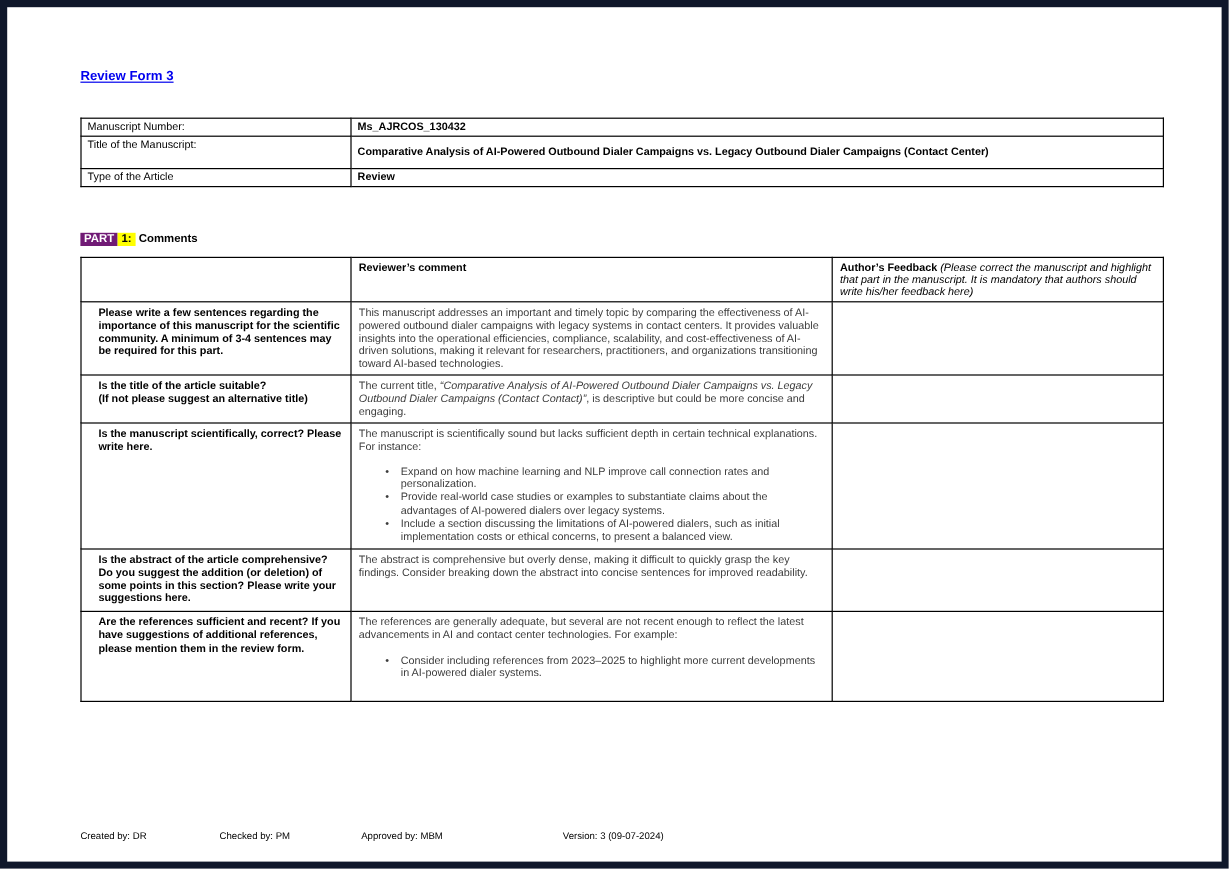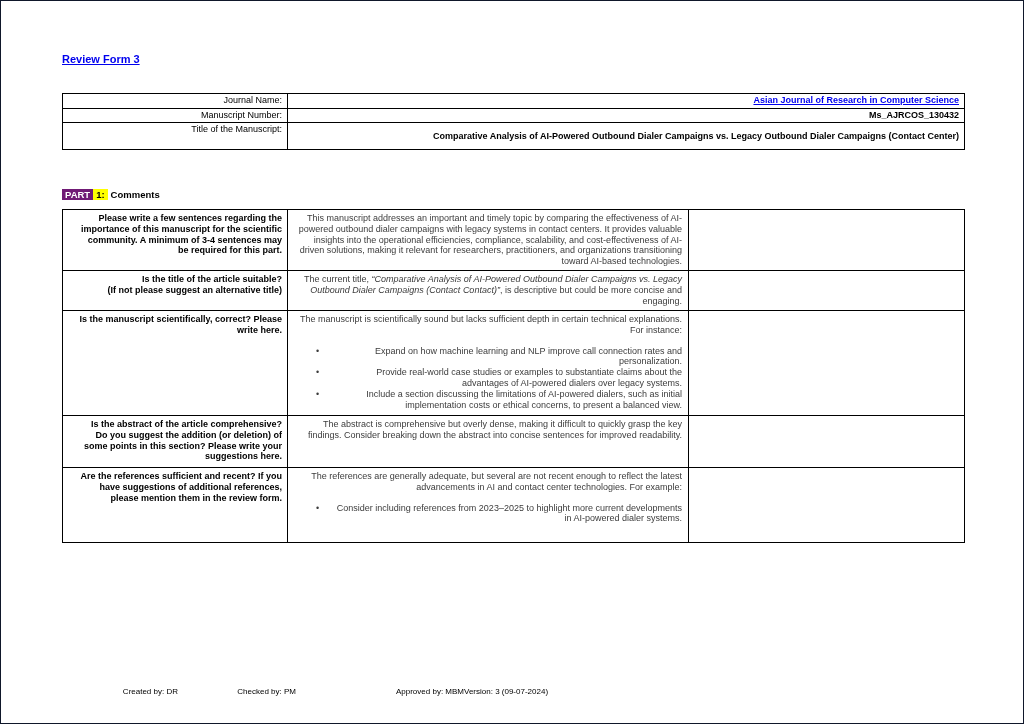--- a/index.html
+++ b/index.html
@@ -2,25 +2,24 @@
 <html><head>
 <meta charset="utf-8">
 <style>
   * { box-sizing: border-box; margin: 0; padding: 0; }
   html, body { background: #ffffff; }
   .page {
     position: relative;
     width: 1024px;
     height: 724px;
     background: #ffffff;
-    border: 1px solid #0f172a;
+    border: 6px solid #0f172a;
     font-family: "Liberation Sans", sans-serif;
     color: #000;
     overflow: hidden;
-    text-align: right;
   }
   .doc-title {
     position: absolute;
     left: 61px;
     top: 52px;
     font-size: 11px;
     font-weight: bold;
     color: #0000ee;
     text-decoration: underline;
   }
@@ -89,45 +88,50 @@
 
   <div class="doc-title">Review Form 3</div>
 
   <table class="info-table">
     <colgroup>
         <col style="width:225px">
         <col style="width:677px">
       </colgroup>
     <tbody>
       <tr class="r-small">
-        <td class="info-label">Journal Name:</td>
-        <td><span class="link">Asian Journal of Research in Computer Science</span></td>
-      </tr>
-      <tr class="r-small">
         <td class="info-label">Manuscript Number:</td>
         <td class="info-value">Ms_AJRCOS_130432</td>
       </tr>
       <tr class="r-tall">
         <td class="info-label">Title of the Manuscript:</td>
         <td class="info-value va-mid">Comparative Analysis of AI-Powered Outbound Dialer Campaigns vs. Legacy Outbound Dialer Campaigns (Contact Center)</td>
+      </tr>
+      <tr class="r-type">
+        <td class="info-label">Type of the Article</td>
+        <td class="info-value">Review</td>
       </tr>
     </tbody>
   </table>
 
   <div class="part-line">
     <span class="hl-red">PART</span><span class="hl-yellow">1:</span><span class="part-label">Comments</span>
   </div>
 
   <table class="comments-table">
     <colgroup>
         <col style="width:225px">
         <col style="width:401px">
         <col style="width:276px">
       </colgroup>
     <tbody id="comments-tbody">
+      <tr class="head-row">
+        <td></td>
+        <td class="head-cell">Reviewer’s comment</td>
+        <td><span class="head-cell">Author’s Feedback </span><span class="head-italic">(Please correct the manuscript and highlight that part in the manuscript. It is mandatory that authors should write his/her feedback here)</span></td>
+      </tr>
     <tr style="height: 53px;">
           <td class="q-cell">Please write a few sentences regarding the importance of this manuscript for the scientific community. A minimum of 3-4 sentences may be required for this part.</td>
           <td class="c-cell">
             <div><span>This manuscript addresses an important and timely topic by comparing the effectiveness of AI-powered outbound dialer campaigns with legacy systems in contact centers. It provides valuable insights into the operational efficiencies, compliance, scalability, and cost-effectiveness of AI-driven solutions, making it relevant for researchers, practitioners, and organizations transitioning toward AI-based technologies.</span></div>
           </td>
           <td class="f-cell"></td>
         </tr>
         <tr style="height: 40px;">
           <td class="q-cell">Is the title of the article suitable?
 (If not please suggest an alternative title)</td>

